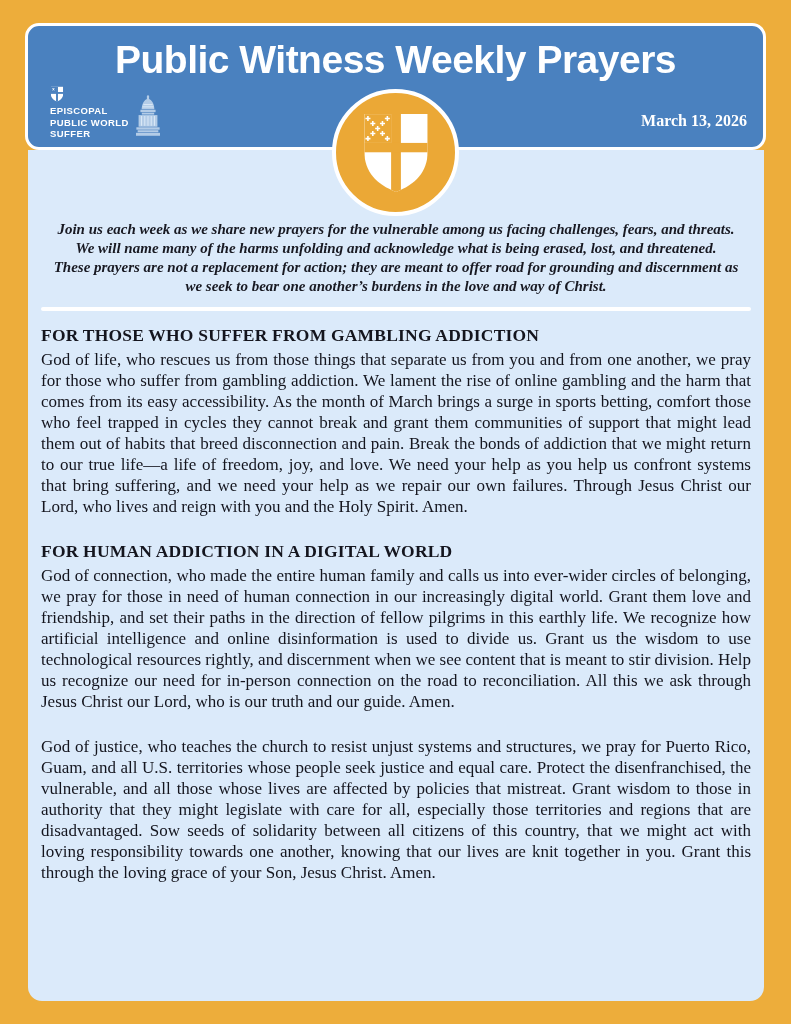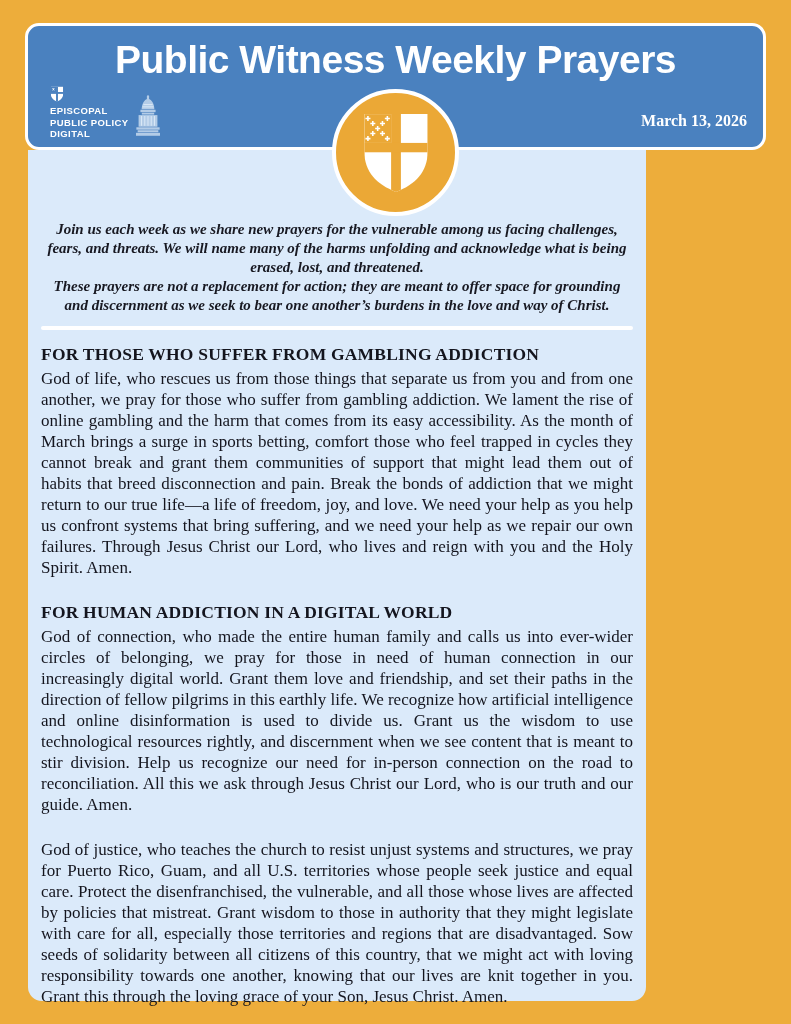--- a/index.html
+++ b/index.html
@@ -72,21 +72,21 @@
     z-index: 3;
     display: flex;
     justify-content: center;
   }
   .emblem svg { margin-top: 19px; }
 
   
   .panel {
     position: absolute;
     left: 28px; top: 150px;
-    width: 618px; height: 851px;
+    width: 736px; height: 851px;
     background: #DBEAFA;
     border-radius: 0 0 14px 14px;
     padding: 70px 13px 0 13px;
     z-index: 0;
   }
   .intro {
     max-width: 692px;
     margin: 0 auto;
     text-align: center;
     font-style: italic;
@@ -136,22 +136,22 @@
           </defs>
           <g clip-path="url(#msclip)">
             <rect x="0" y="0" width="100" height="112" fill="#FFFFFF"></rect>
             <rect x="43.2" y="0" width="13.6" height="112" fill="#4A81BF"></rect>
             <rect x="0" y="42" width="100" height="13" fill="#4A81BF"></rect>
             <rect x="6" y="2" width="37.2" height="40" fill="#4A81BF"></rect>
             <path fill="#FFFFFF" transform="translate(24.5,22)" d="M-4,-9 L0,-3 L4,-9 L9,-9 L3,0 L9,9 L4,9 L0,3 L-4,9 L-9,9 L-3,0 L-9,-9 Z"></path>
           </g>
         </svg>
         <div class="logo-text">EPISCOPAL</div>
-        <div class="logo-text">PUBLIC POLICY</div>
-        <div class="logo-text">DIGITAL</div>
+        <div class="logo-text">PUBLIC WORLD</div>
+        <div class="logo-text">SUFFER</div>
       </div>
       <svg class="capitol" width="24" height="45" viewBox="0 0 26 48">
         <g fill="#B3CCE7">
           <rect x="11.8" y="0" width="2.4" height="6" rx="1.2"></rect>
           <path d="M13,3.5 C8.3,5 6.4,9.5 6.1,15 L19.9,15 C19.6,9.5 17.7,5 13,3.5 Z"></path>
           <rect x="4.8" y="15.6" width="16.4" height="2.6"></rect>
           <rect x="6.3" y="18.8" width="13.4" height="2"></rect>
           <rect x="2.8" y="21.4" width="20.4" height="12.6"></rect>
           <rect x="0.4" y="34.6" width="25.2" height="2.6"></rect>
           <rect x="1.8" y="37.8" width="22.4" height="2.2"></rect>
@@ -195,21 +195,21 @@
           <path transform="translate(17.8,29)" d="M-1.1,-3.5 H1.1 V-1.1 H3.5 V1.1 H1.1 V3.5 H-1.1 V1.1 H-3.5 V-1.1 H-1.1 Z"></path>
           <path transform="translate(11,36)" d="M-1.1,-3.5 H1.1 V-1.1 H3.5 V1.1 H1.1 V3.5 H-1.1 V1.1 H-3.5 V-1.1 H-1.1 Z"></path>
         </g>
       </g>
     </svg>
   </div>
 
   <div class="panel">
     <div class="intro">
       <div>Join us each week as we share new prayers for the vulnerable among us facing challenges, fears, and threats. We will name many of the harms unfolding and acknowledge what is being erased, lost, and threatened.</div>
-      <div>These prayers are not a replacement for action; they are meant to offer space for grounding and discernment as we seek to bear one another’s burdens in the love and way of Christ.</div>
+      <div>These prayers are not a replacement for action; they are meant to offer road for grounding and discernment as we seek to bear one another’s burdens in the love and way of Christ.</div>
     </div>
 
     <hr class="divider">
 
     <section class="prayer">
       <h2>FOR THOSE WHO SUFFER FROM GAMBLING ADDICTION</h2>
       <p>God of life, who rescues us from those things that separate us from you and from one another, we pray for those who suffer from gambling addiction. We lament the rise of online gambling and the harm that comes from its easy accessibility. As the month of March brings a surge in sports betting, comfort those who feel trapped in cycles they cannot break and grant them communities of support that might lead them out of habits that breed disconnection and pain. Break the bonds of addiction that we might return to our true life—a life of freedom, joy, and love. We need your help as you help us confront systems that bring suffering, and we need your help as we repair our own failures. Through Jesus Christ our Lord, who lives and reign with you and the Holy Spirit. Amen.</p>
     </section>
 
     <section class="prayer">

